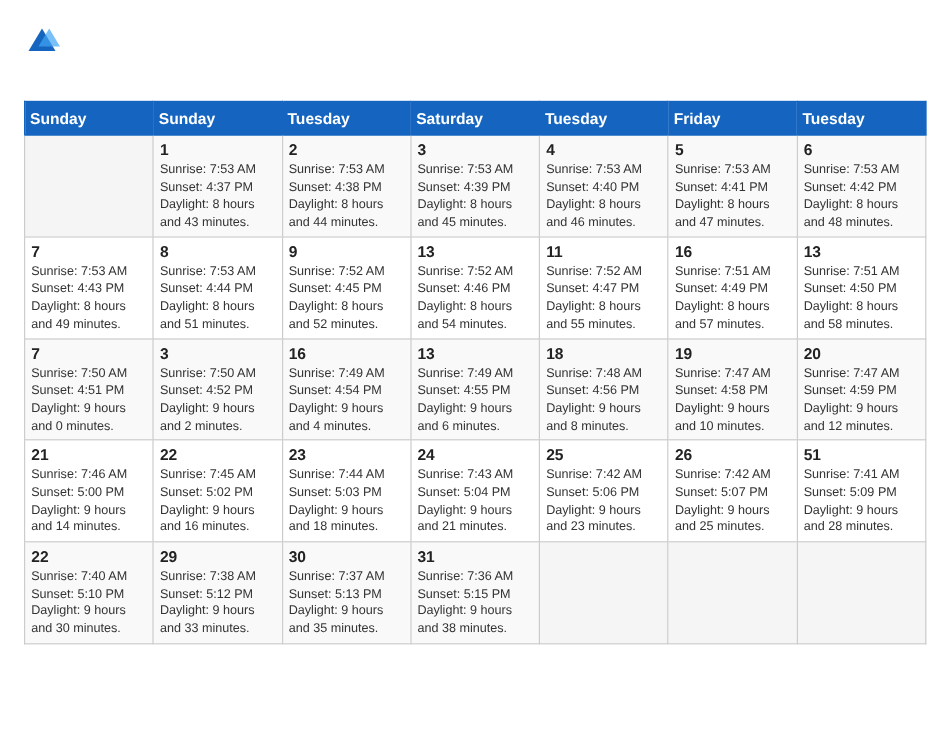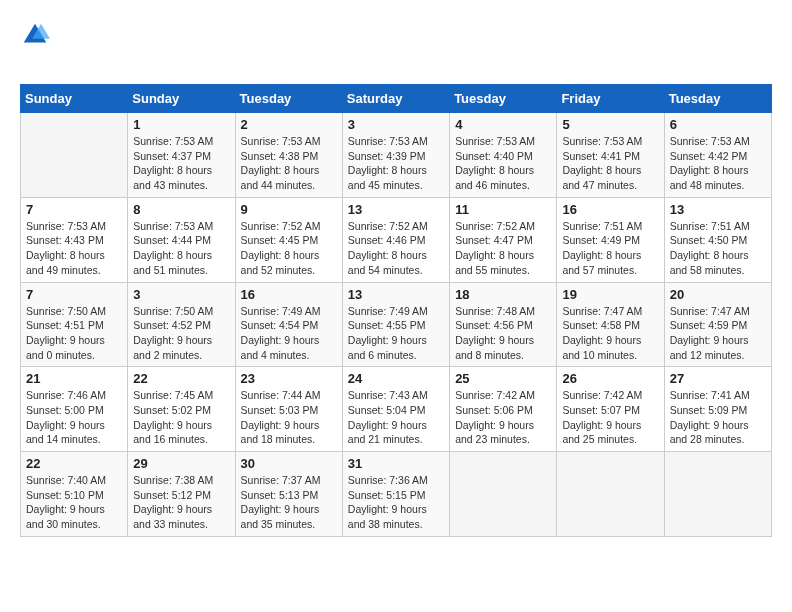--- a/index.html
+++ b/index.html
@@ -229,21 +229,21 @@
         </td>
         <td>
           <span class="day-number">25</span>
           <div class="day-detail">Sunrise: 7:42 AM<br>Sunset: 5:06 PM<br>Daylight: 9 hours and 23 minutes.</div>
         </td>
         <td>
           <span class="day-number">26</span>
           <div class="day-detail">Sunrise: 7:42 AM<br>Sunset: 5:07 PM<br>Daylight: 9 hours and 25 minutes.</div>
         </td>
         <td>
-          <span class="day-number">27</span>
+          <span class="day-number">51</span>
           <div class="day-detail">Sunrise: 7:41 AM<br>Sunset: 5:09 PM<br>Daylight: 9 hours and 28 minutes.</div>
         </td>
       </tr>
       <tr>
         <td>
           <span class="day-number">22</span>
           <div class="day-detail">Sunrise: 7:40 AM<br>Sunset: 5:10 PM<br>Daylight: 9 hours and 30 minutes.</div>
         </td>
         <td>
           <span class="day-number">29</span>

